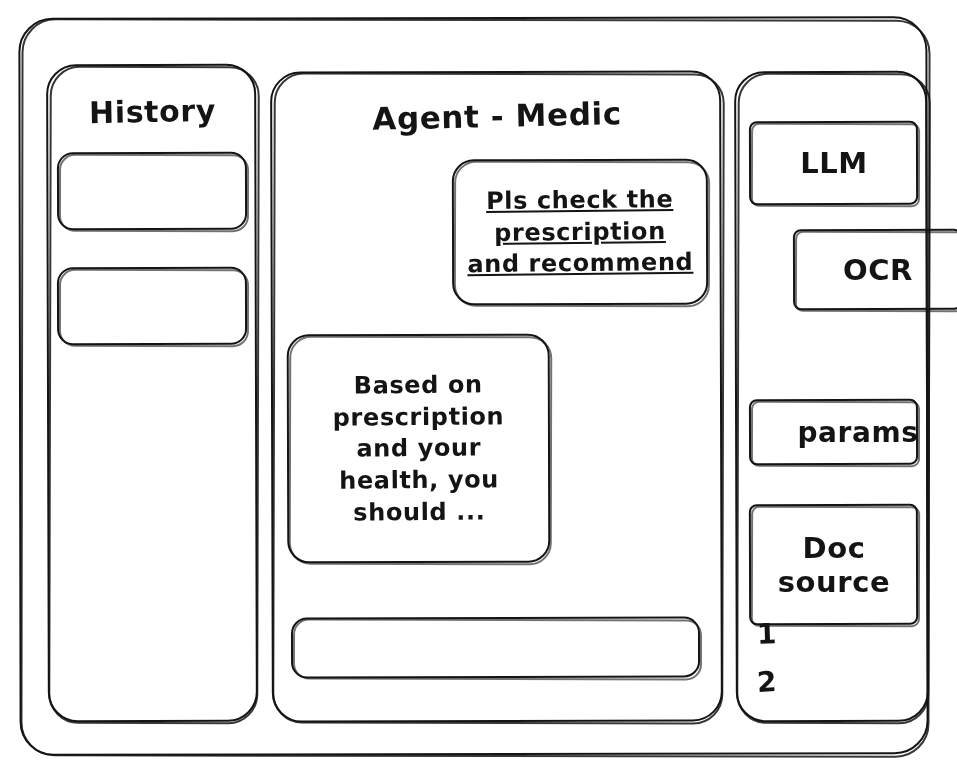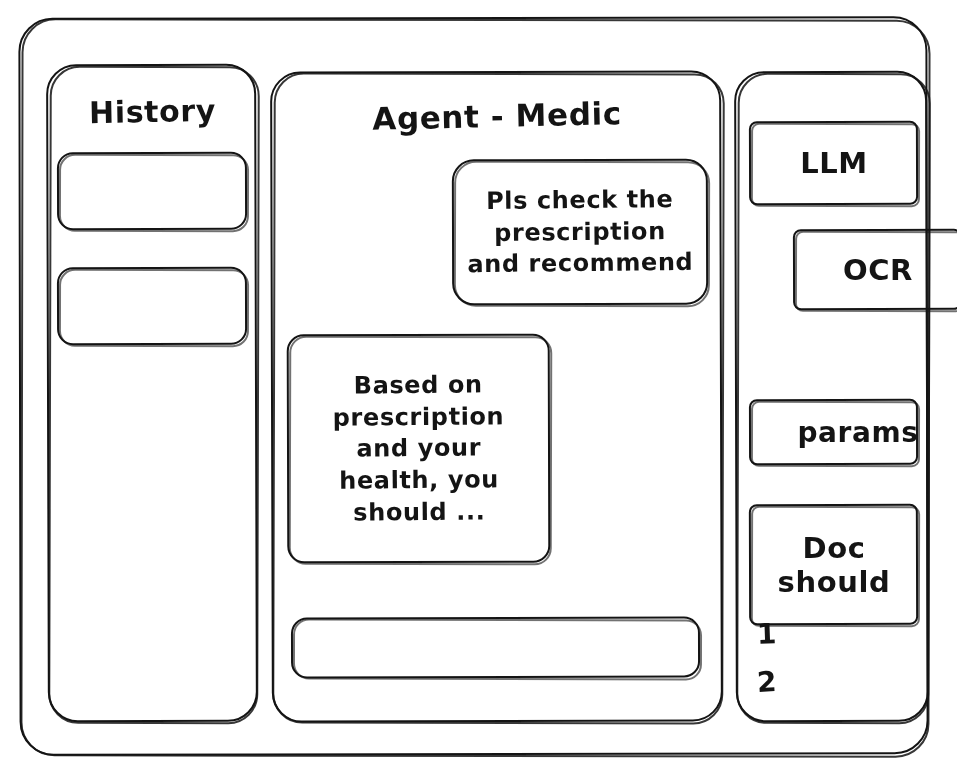--- a/index.html
+++ b/index.html
@@ -115,26 +115,26 @@
   }
   .bubble .bubble-text {
     position: relative;
     z-index: 2;
     text-align: center;
     font-size: 24px;
     line-height: 1.32;
   }
   #user-bubble {
     left: 453px; top: 160px;
-    width: 255px; height: 145px;
+    width: 255px; height: 145px; text-decoration: underline;
   }
   #user-bubble .bubble-text { transform: rotate(-0.6deg); }
   #agent-bubble {
     left: 288px; top: 335px;
-    width: 262px; height: 228px; border-radius: 17px;
+    width: 262px; height: 228px;
   }
   #agent-bubble .bubble-text { transform: rotate(-0.5deg); }
 
   
   #message-input {
     left: 292px; top: 618px;
     width: 408px; height: 60px;
     border-radius: 16px;
   }
 
@@ -212,17 +212,17 @@
   <span class="hand tool-label">LLM</span>
 </div>
 <div class="sketch thin tool-button" id="tool-ocr">
   <span class="hand tool-label">OCR</span>
 </div>
 <div class="sketch thin tool-button" id="tool-params">
   <span class="hand tool-label">params</span>
 </div>
 <div class="sketch thin tool-button" id="tool-docsource">
   <span class="hand tool-label">Doc
-should</span>
+source</span>
 </div>
 
 <div class="hand source-marker" id="source-marker-1">1</div>
 <div class="hand source-marker" id="source-marker-2">2</div>
 
 </body></html>

